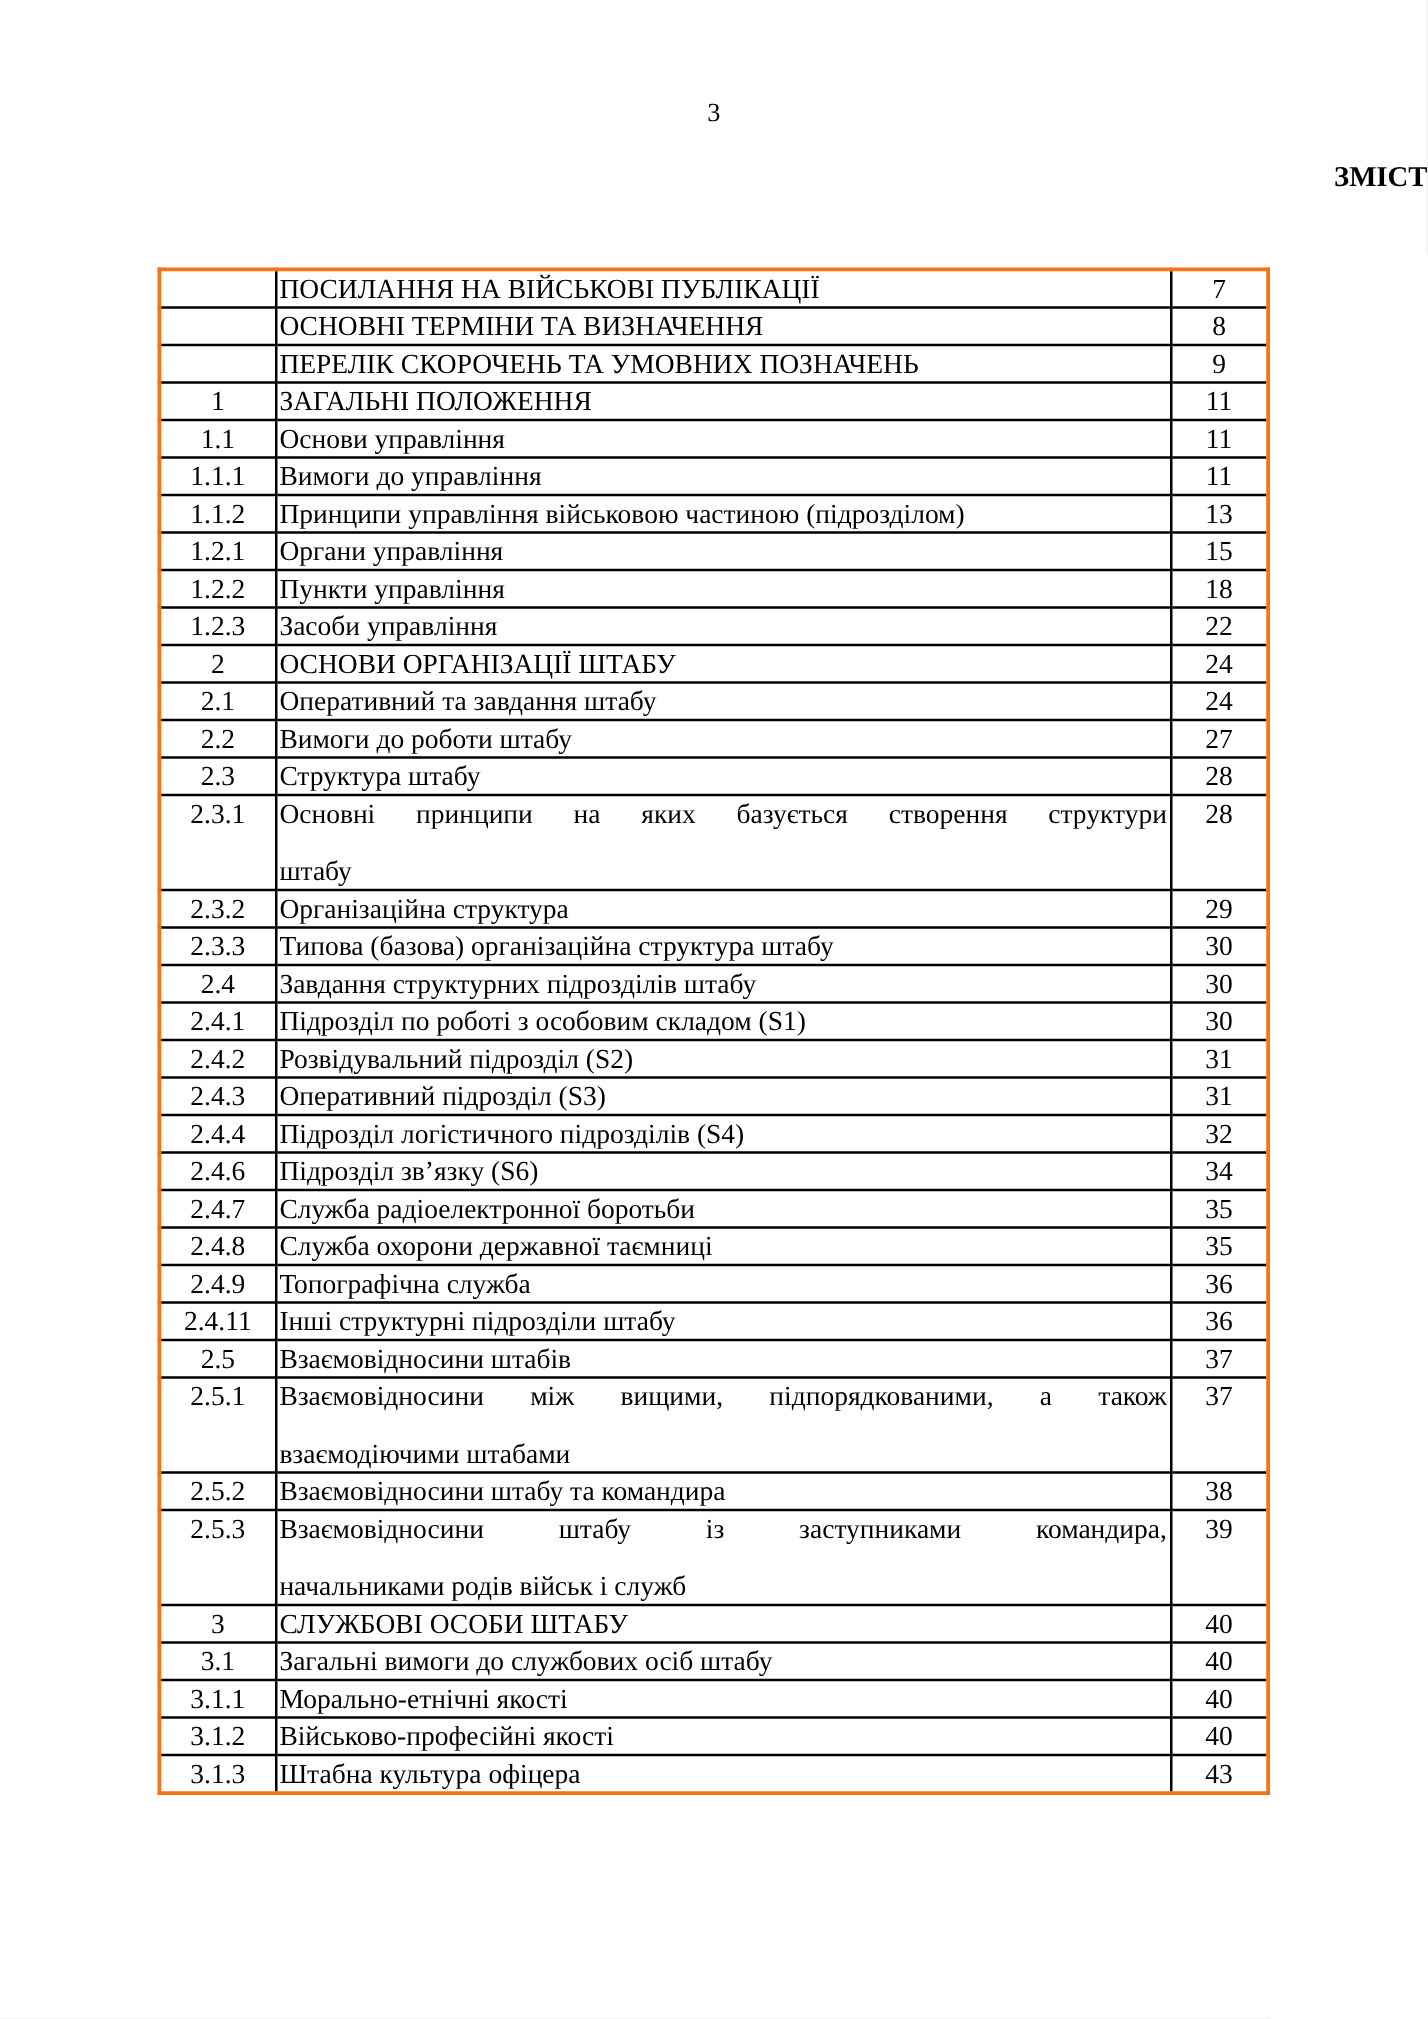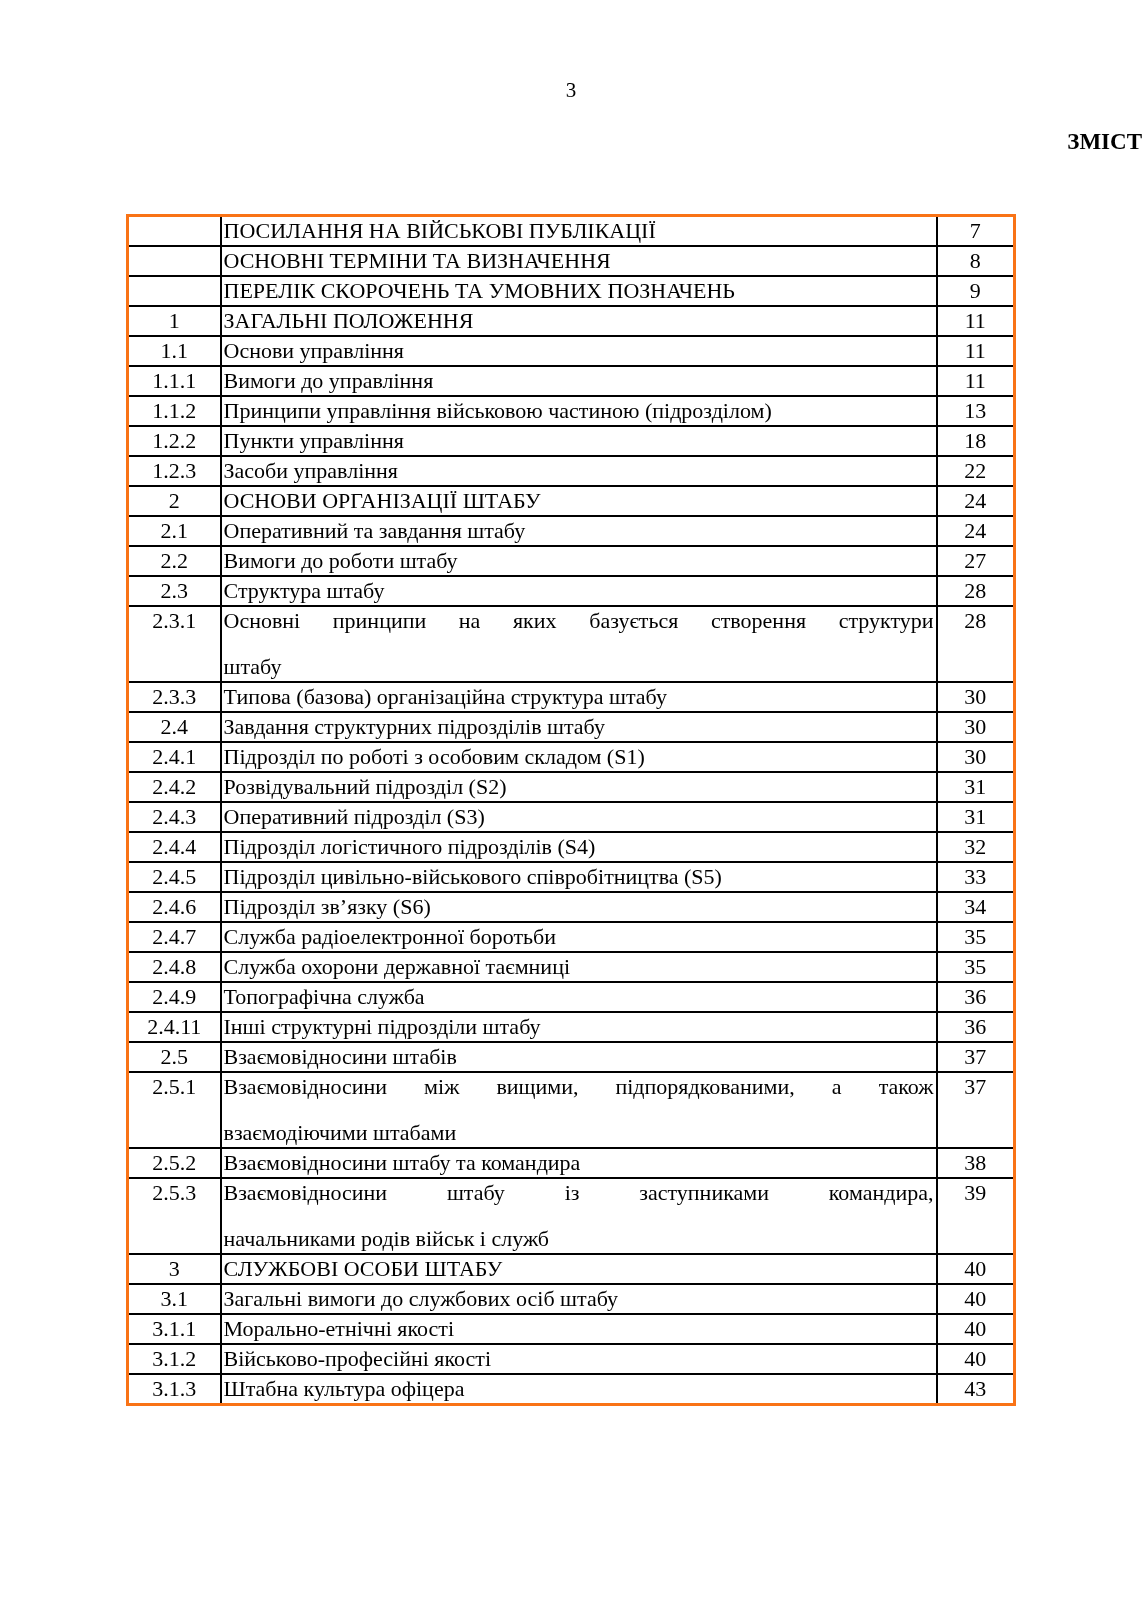--- a/index.html
+++ b/index.html
@@ -107,20 +107,25 @@
           <td class="c-num">1.1.1</td>
           <td class="c-title">Вимоги до управління</td>
           <td class="c-page">11</td>
         </tr>
         <tr>
           <td class="c-num">1.1.2</td>
           <td class="c-title">Принципи управління військовою частиною (підрозділом)</td>
           <td class="c-page">13</td>
         </tr>
         <tr>
+          <td class="c-num">1.2.1</td>
+          <td class="c-title">Органи управління</td>
+          <td class="c-page">15</td>
+        </tr>
+        <tr>
           <td class="c-num">1.2.2</td>
           <td class="c-title">Пункти управління</td>
           <td class="c-page">18</td>
         </tr>
         <tr>
           <td class="c-num">1.2.3</td>
           <td class="c-title">Засоби управління</td>
           <td class="c-page">22</td>
         </tr>
         <tr>
@@ -145,20 +150,25 @@
         </tr>
         <tr>
           <td class="c-num">2.3.1</td>
           <td class="c-title">
             <div class="jline">Основні принципи на яких базується створення структури</div>
             <div class="lline">штабу</div>
           </td>
           <td class="c-page">28</td>
         </tr>
         <tr>
+          <td class="c-num">2.3.2</td>
+          <td class="c-title">Організаційна структура</td>
+          <td class="c-page">29</td>
+        </tr>
+        <tr>
           <td class="c-num">2.3.3</td>
           <td class="c-title">Типова (базова) організаційна структура штабу</td>
           <td class="c-page">30</td>
         </tr>
         <tr>
           <td class="c-num">2.4</td>
           <td class="c-title">Завдання структурних підрозділів штабу</td>
           <td class="c-page">30</td>
         </tr>
         <tr>
@@ -173,25 +183,20 @@
         </tr>
         <tr>
           <td class="c-num">2.4.3</td>
           <td class="c-title">Оперативний підрозділ (S3)</td>
           <td class="c-page">31</td>
         </tr>
         <tr>
           <td class="c-num">2.4.4</td>
           <td class="c-title">Підрозділ логістичного підрозділів (S4)</td>
           <td class="c-page">32</td>
-        </tr>
-        <tr>
-          <td class="c-num">2.4.5</td>
-          <td class="c-title">Підрозділ цивільно-військового співробітництва (S5)</td>
-          <td class="c-page">33</td>
         </tr>
         <tr>
           <td class="c-num">2.4.6</td>
           <td class="c-title">Підрозділ зв’язку (S6)</td>
           <td class="c-page">34</td>
         </tr>
         <tr>
           <td class="c-num">2.4.7</td>
           <td class="c-title">Служба радіоелектронної боротьби</td>
           <td class="c-page">35</td>

